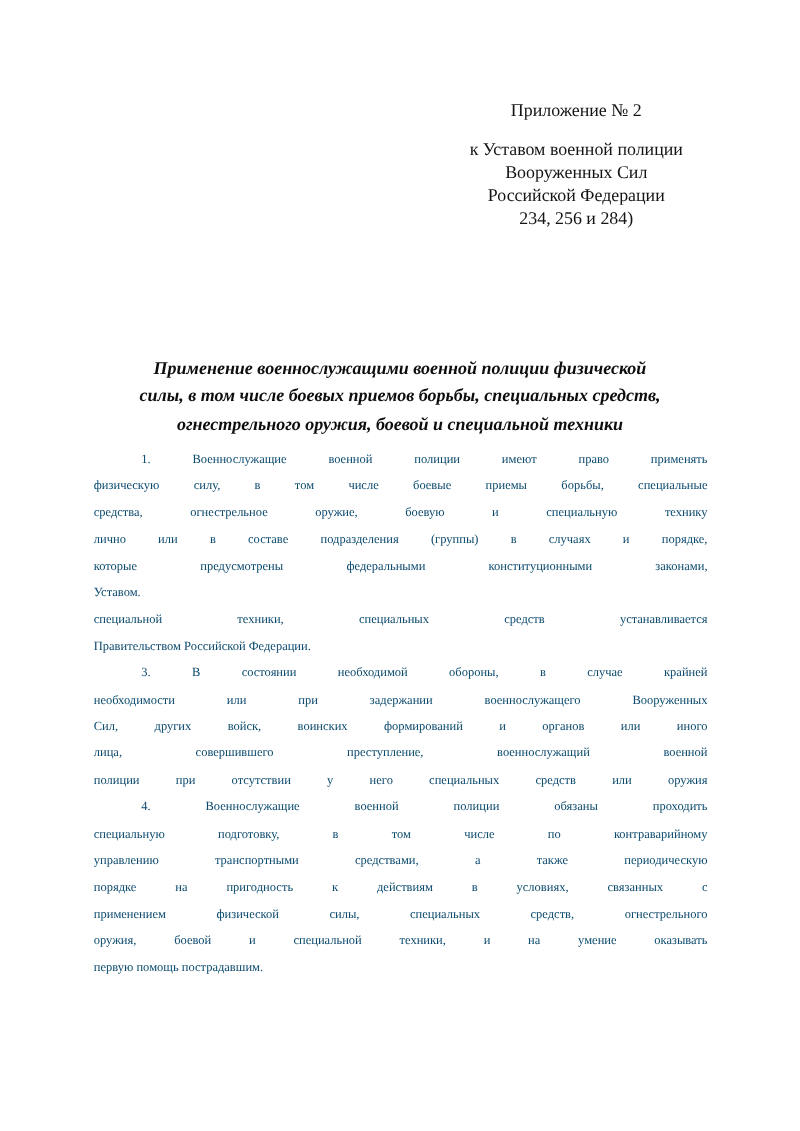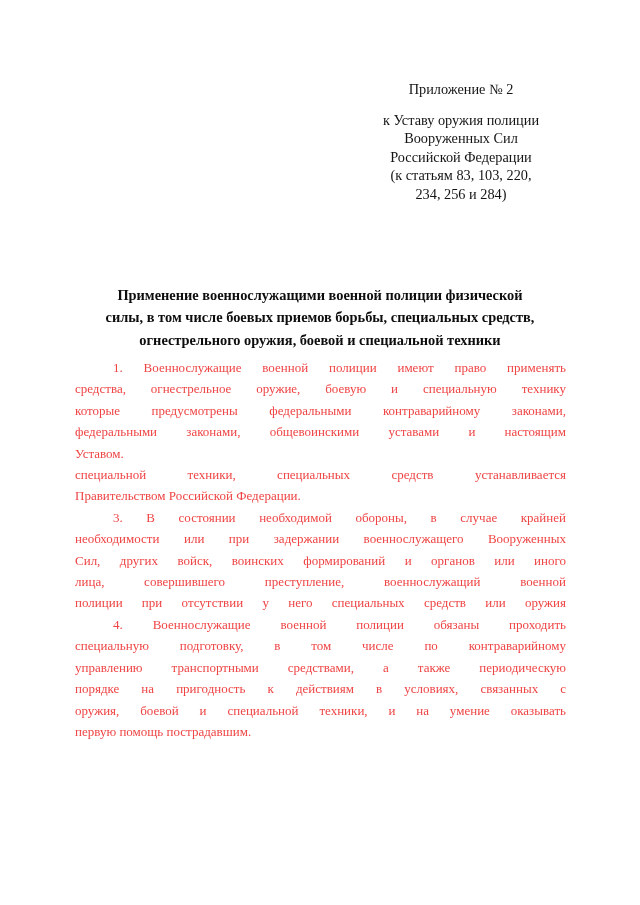--- a/index.html
+++ b/index.html
@@ -46,40 +46,41 @@
   .doc-title {
     position: absolute;
     top: 262px;
     left: 75px;
     width: 490px;
     text-align: center;
     font-weight: bold;
     font-size: 14.4px;
     line-height: 22.5px;
     color: #0d0d0d;
+    font-style: italic;
   }
   .title-line {
     display: block;
     white-space: nowrap;
   }
 
   
   .body-text {
     position: absolute;
     top: 345px;
     left: 75px;
     width: 491px;
   }
   .para {
     margin: 0;
-    font-size: 13px;
+    font-size: 10px;
     line-height: 21.4px;
     text-align: justify;
     text-indent: 38px;
-    color: #ef4444;
+    color: #0c4a6e;
     hyphens: none;
     -webkit-hyphens: none;
   }
   
   .para .ln {
     display: block;
     text-indent: 0;
     white-space: nowrap;
   }
   .para .ln.just {
@@ -95,40 +96,40 @@
     text-align-last: left;
   }
 </style>
 </head>
 <body>
 
 <div class="page">
 
   <div class="header-block">
     <span class="header-line first">Приложение № 2</span>
-    <span class="header-line">к Уставу оружия полиции</span>
+    <span class="header-line">к Уставом военной полиции</span>
     <span class="header-line">Вооруженных Сил</span>
     <span class="header-line">Российской Федерации</span>
-    <span class="header-line">(к статьям 83, 103, 220,</span>
     <span class="header-line">234, 256 и 284)</span>
   </div>
 
   <h1 class="doc-title">
     <span class="title-line">Применение военнослужащими военной полиции физической</span>
     <span class="title-line">силы, в том числе боевых приемов борьбы, специальных средств,</span>
     <span class="title-line">огнестрельного оружия, боевой и специальной техники</span>
   </h1>
 
   <div class="body-text">
 
     <p class="para">
       <span class="ln first just">1. Военнослужащие военной полиции имеют право применять</span>
+      <span class="ln just">физическую силу, в том числе боевые приемы борьбы, специальные</span>
       <span class="ln just">средства, огнестрельное оружие, боевую и специальную технику</span>
-      <span class="ln just">которые предусмотрены федеральными контраварийному законами,</span>
-      <span class="ln just">федеральными законами, общевоинскими уставами и настоящим</span>
+      <span class="ln just">лично или в составе подразделения (группы) в случаях и порядке,</span>
+      <span class="ln just">которые предусмотрены федеральными конституционными законами,</span>
       <span class="ln last">Уставом.</span>
     </p>
 
     <p class="para">
       <span class="ln just">специальной техники, специальных средств устанавливается</span>
       <span class="ln last">Правительством Российской Федерации.</span>
     </p>
 
     <p class="para">
       <span class="ln first just">3. В состоянии необходимой обороны, в случае крайней</span>
@@ -136,19 +137,20 @@
       <span class="ln just">Сил, других войск, воинских формирований и органов или иного</span>
       <span class="ln just">лица, совершившего преступление, военнослужащий военной</span>
       <span class="ln just">полиции при отсутствии у него специальных средств или оружия</span>
     </p>
 
     <p class="para">
       <span class="ln first just">4. Военнослужащие военной полиции обязаны проходить</span>
       <span class="ln just">специальную подготовку, в том числе по контраварийному</span>
       <span class="ln just">управлению транспортными средствами, а также периодическую</span>
       <span class="ln just">порядке на пригодность к действиям в условиях, связанных с</span>
+      <span class="ln just">применением физической силы, специальных средств, огнестрельного</span>
       <span class="ln just">оружия, боевой и специальной техники, и на умение оказывать</span>
       <span class="ln last">первую помощь пострадавшим.</span>
     </p>
 
   </div>
 
 </div>
 
 </body></html>

